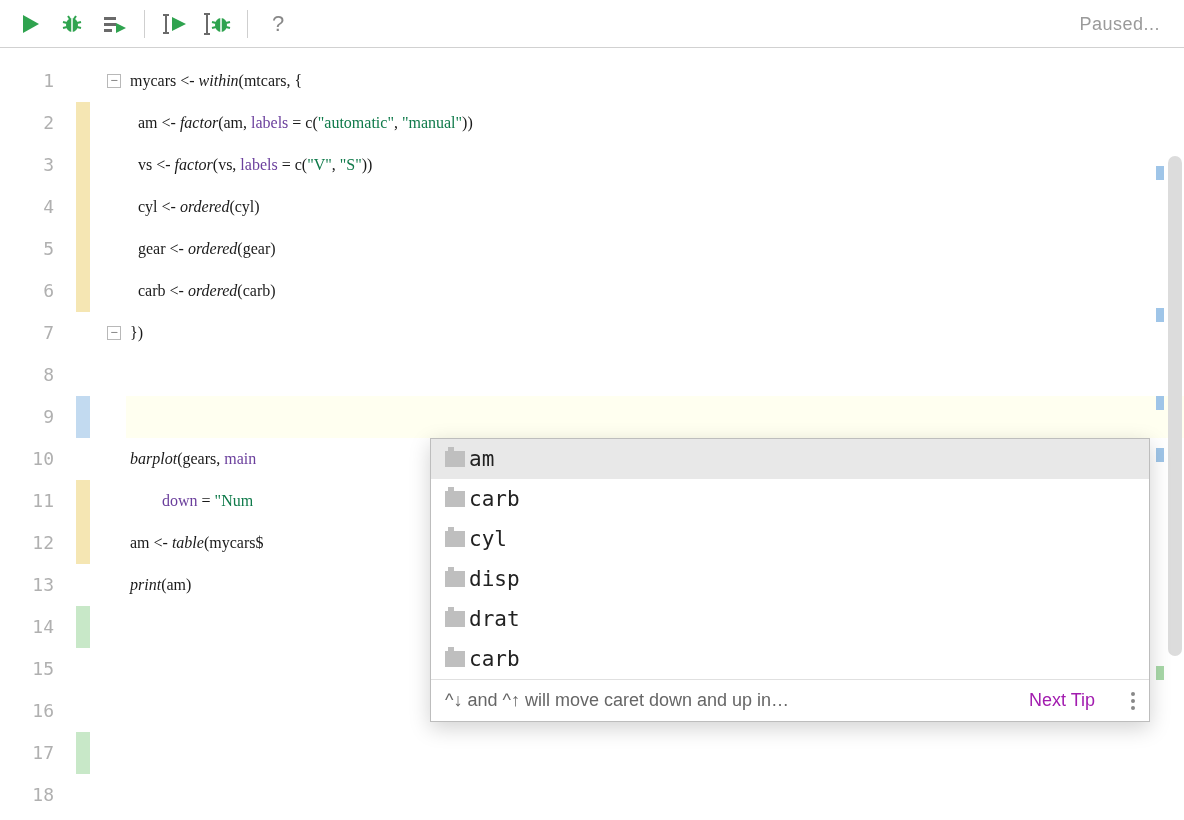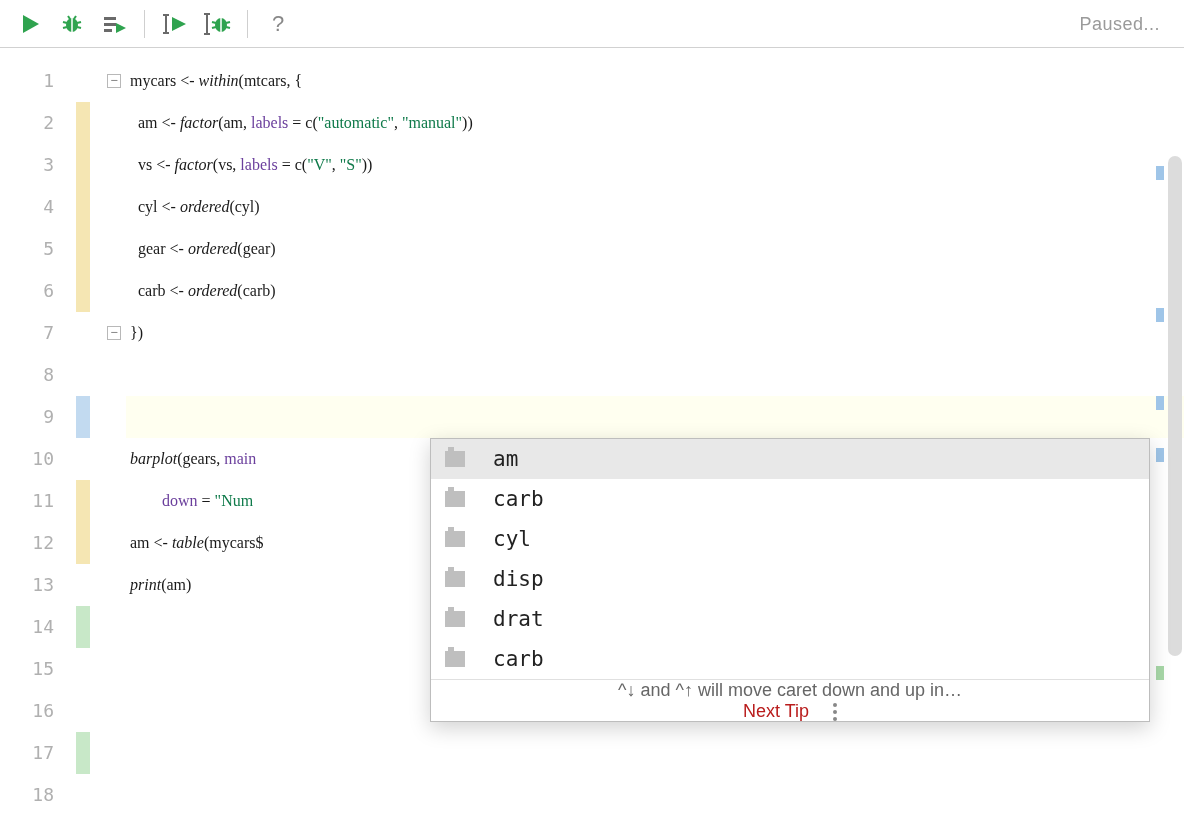--- a/index.html
+++ b/index.html
@@ -160,21 +160,21 @@
   }
   .ac-list {
     max-height: 258px;
     overflow: hidden;
   }
   .ac-item {
     display: flex;
     align-items: center;
     height: 40px;
     padding: 0 14px;
-    gap: 28px;
+    gap: 4px;
     font-size: 21px;
     color: #222;
     cursor: pointer;
   }
   .ac-item.sel { background: #e8e8e8; }
   .ac-icon {
     width: 20px;
     height: 16px;
     background: #bfbfbf;
     position: relative;
@@ -193,24 +193,23 @@
   .ac-footer {
     display: flex;
     align-items: center;
     justify-content: space-between;
     height: 42px;
     padding: 0 14px;
     font-size: 18px;
     font-family: "Segoe UI", Arial, sans-serif;
     border-top: 1px solid #e0e0e0;
     background: #fff;
-    flex-direction: column;
   }
   .ac-footer .tip-text { color: #666; }
-  .ac-footer .next-tip { color: #b91c1c; cursor: pointer; margin-right: 10px; white-space: nowrap;}
+  .ac-footer .next-tip { color: #a21caf; cursor: pointer; margin-right: 22px; white-space: nowrap;}
   .kebab {
     display: inline-flex;
     flex-direction: column;
     gap: 3px;
     cursor: pointer;
   }
   .kebab span {
     width: 4px; height: 4px; background: #888; border-radius: 50%;
   }
 </style>

